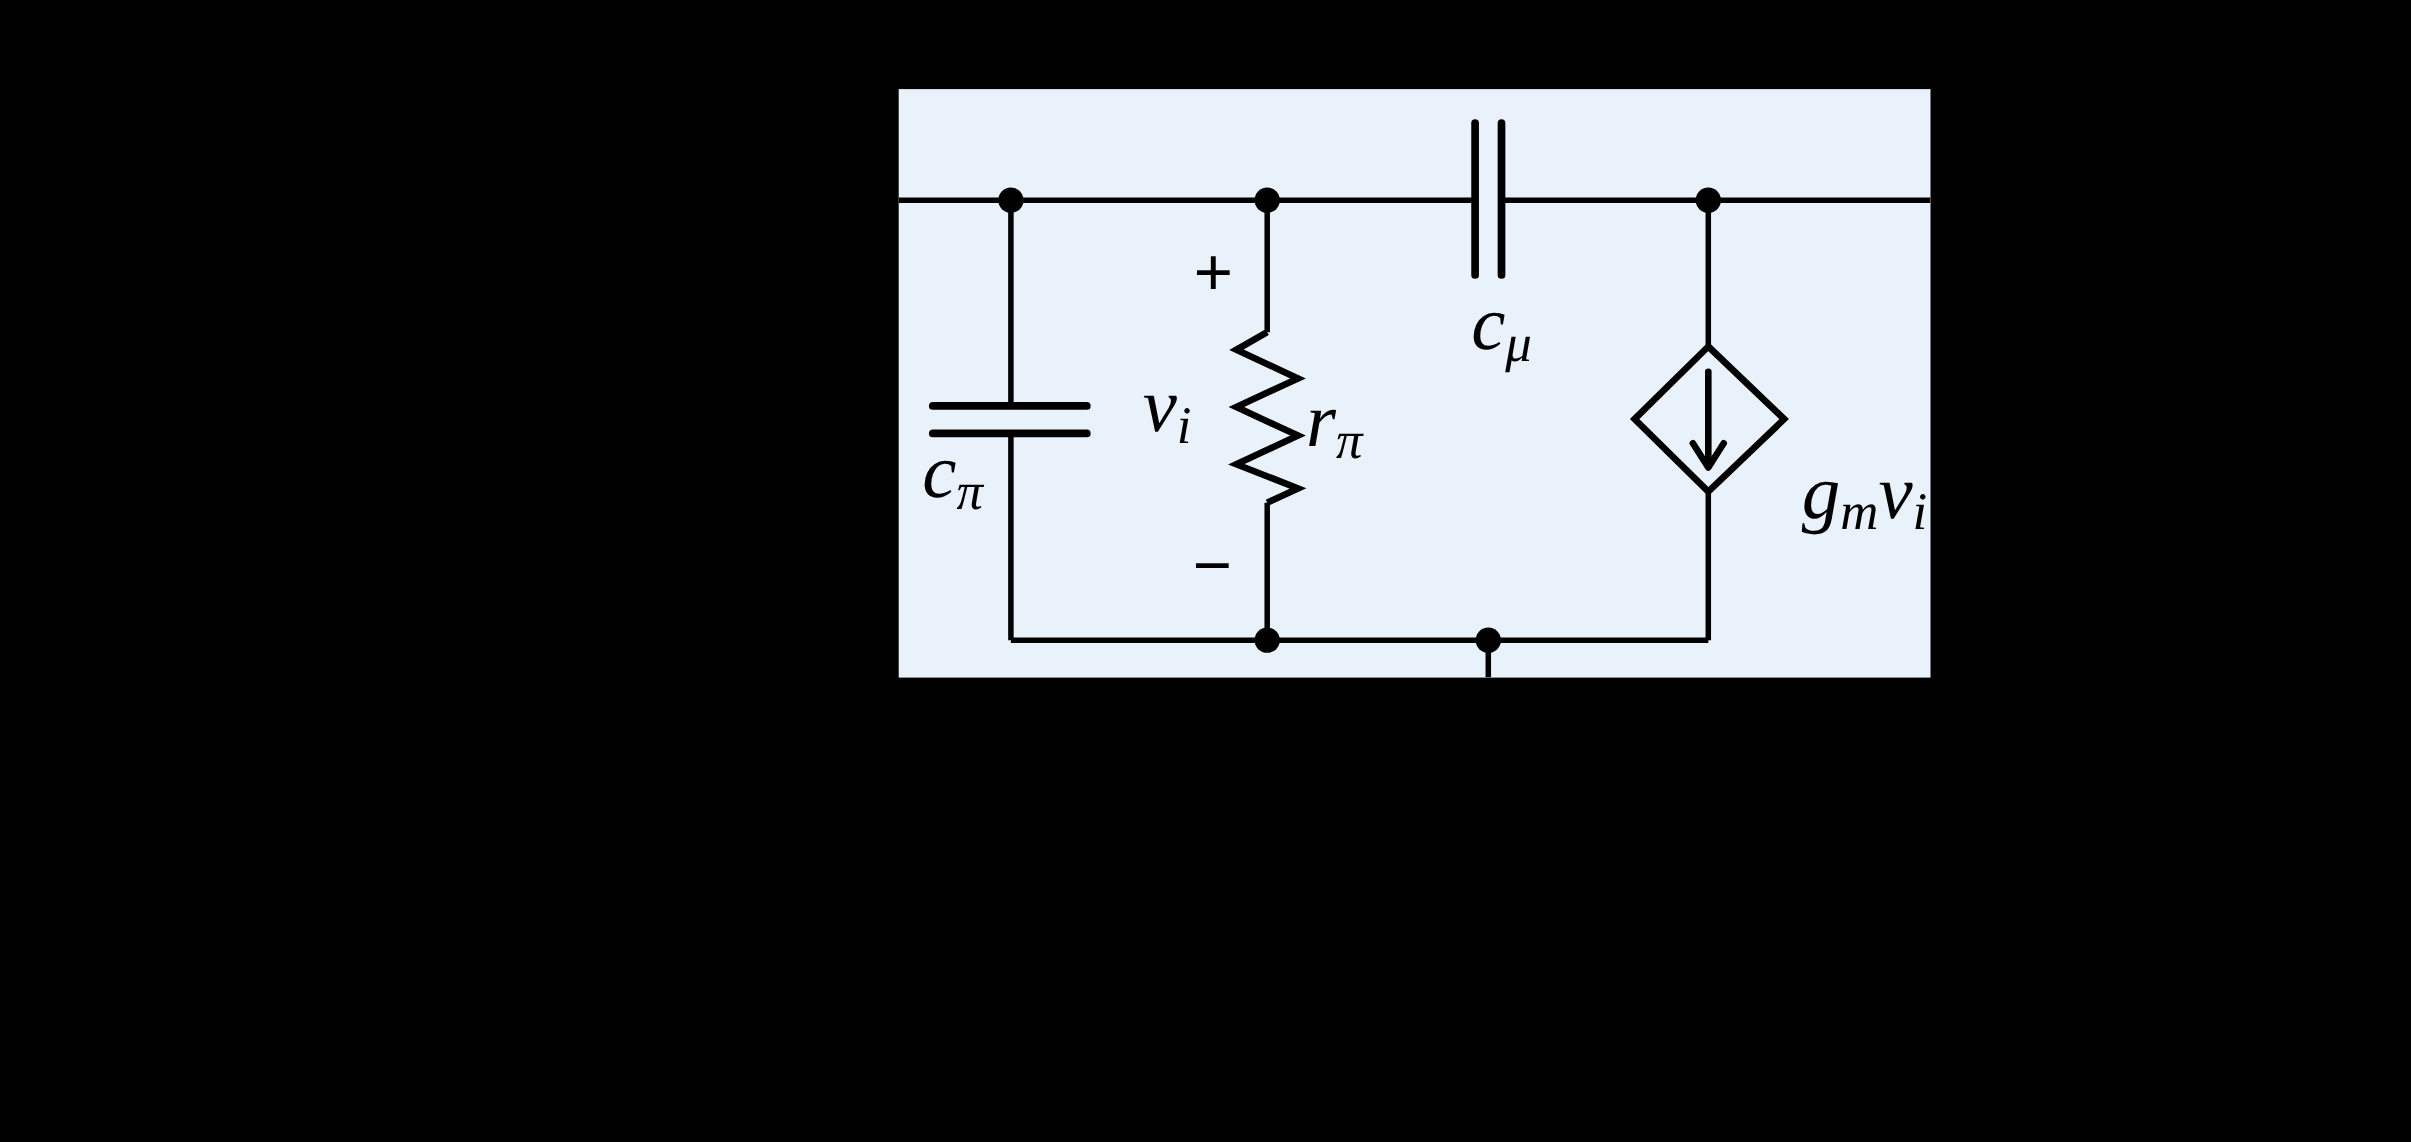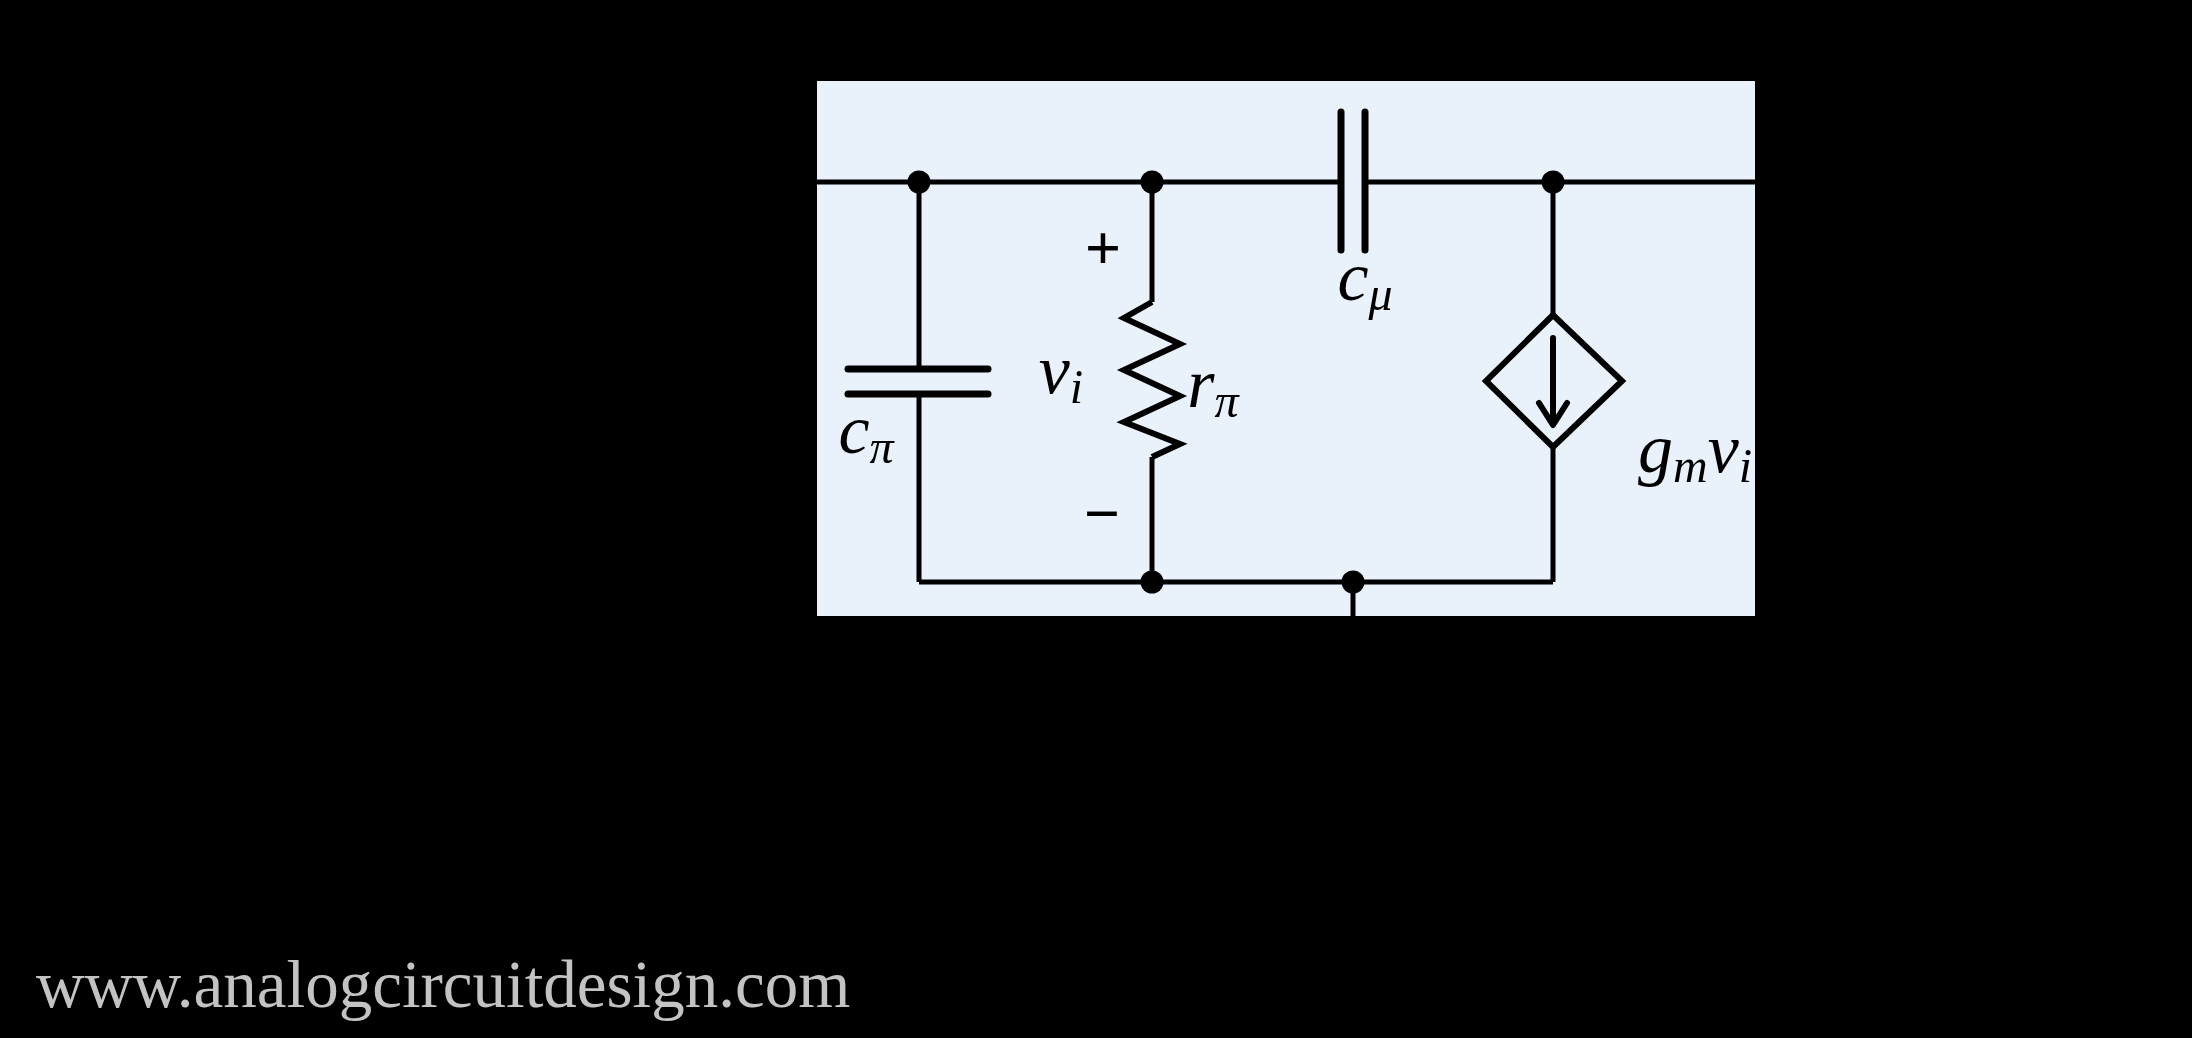--- a/index.html
+++ b/index.html
@@ -112,21 +112,20 @@
     </svg>
 
     <div class="sign" style="left:286px; top:167px">+</div>
 
     <div class="sign" style="left:285px; top:433px">−</div>
 
     <div class="lbl" style="left:244px; top:292px"><span>v</span><span class="sub">i</span></div>
 
     <div class="lbl" style="left:396px; top:306px"><span>r</span><span class="sub">π</span></div>
 
-    <div class="lbl" style="left:548px; top:199px"><span>c</span><span class="sub">μ</span></div>
+    <div class="lbl" style="left:548px; top:218px"><span>c</span><span class="sub">μ</span></div>
 
     <div class="lbl" style="left:49px; top:352px"><span>c</span><span class="sub">π</span></div>
 
     <div class="lbl" style="left:878px; top:371px"><span>g</span><span class="sub">m</span><span>v</span><span class="sub">i</span></div>
   </div>
 
-  <div class="watermark">www.analogcircuitdesign.com</div>
 </div>
 
 </body></html>

